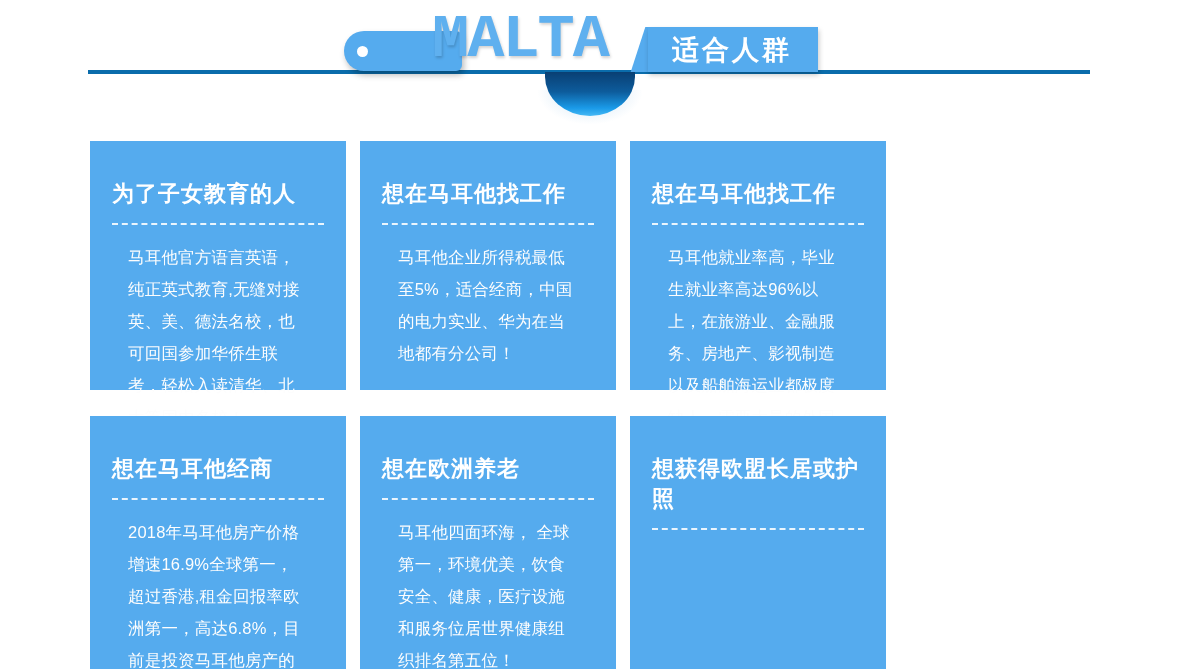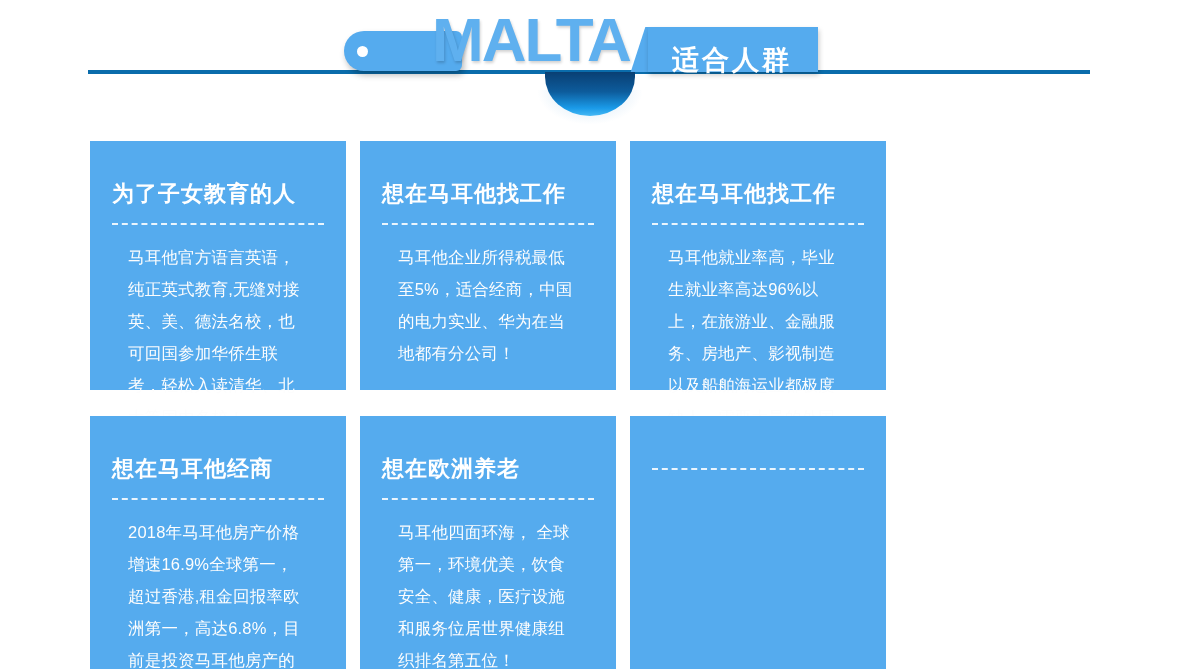--- a/index.html
+++ b/index.html
@@ -50,21 +50,21 @@
   }
   .malta-word {
     position: absolute;
     left: 432px;
     top: 8px;
     font-size: 62px;
     font-weight: bold;
     color: #5fb0ef;
     letter-spacing: -2px;
     line-height: 64px;
-    font-family: Liberation Sans, sans-serif;
+    font-family: Liberation Mono, monospace;
     text-shadow: 1px 2px 3px rgba(0,0,0,0.18);
     z-index: 3;
   }
   .cn-panel {
     position: absolute;
     left: 648px;
     top: 27px;
     width: 170px;
     height: 45px;
     background: #55abee;
@@ -77,21 +77,21 @@
     top: 27px;
     width: 22px;
     height: 45px;
     background: #55abee;
     transform: skewX(-18deg);
     z-index: 1;
   }
   .cn-panel-label {
     position: absolute;
     left: 24px;
-    top: 16px;
+    top: 6px;
     font-size: 27px;
     font-weight: bold;
     color: #ffffff;
     letter-spacing: 3px;
     line-height: 34px;
   }
   .drop-tab {
     position: absolute;
     left: 545px;
     top: 72px;
@@ -211,18 +211,19 @@
       <div class="card-body">2018年马耳他房产价格增速16.9%全球第一，超过香港,租金回报率欧洲第一，高达6.8%，目前是投资马耳他房产的最佳时机。</div>
     </div>
 
     <div class="card card-row-2">
       <div class="card-title">想在欧洲养老</div>
       <div class="card-divider"></div>
       <div class="card-body">马耳他四面环海， 全球第一，环境优美，饮食安全、健康，医疗设施和服务位居世界健康组织排名第五位！</div>
     </div>
 
     <div class="card card-row-2">
+      <div class="card-title">想获得欧盟长居或护照</div>
       <div class="card-divider"></div>
     </div>
 
   </div>
 
 </div>
 
 </body></html>

